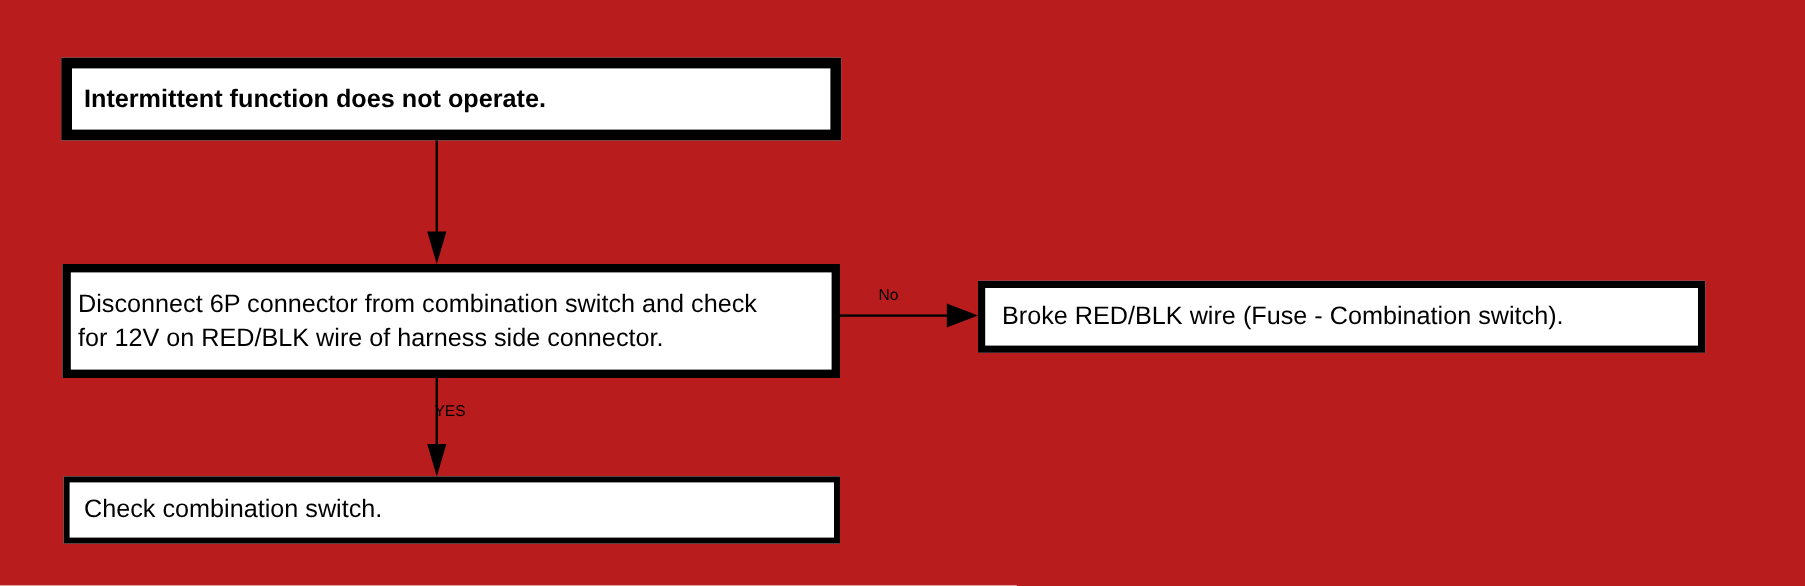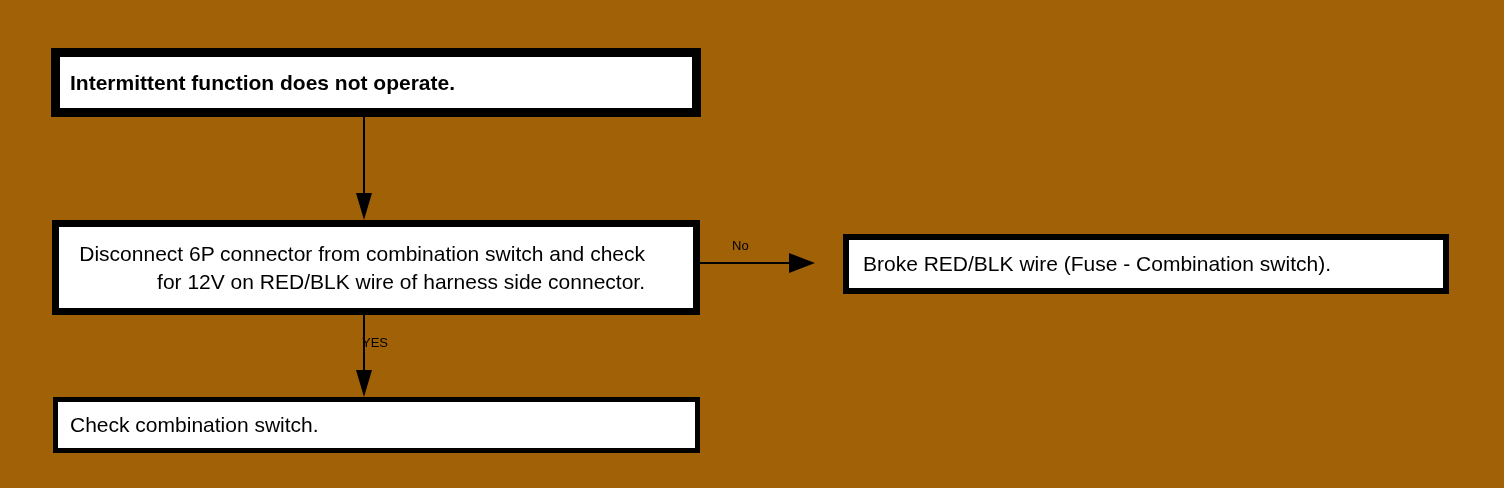--- a/index.html
+++ b/index.html
@@ -4,25 +4,24 @@
 <style>
   html, body {
     margin: 0;
     padding: 0;
     background: #ffffff;
   }
   .canvas {
     position: relative;
     width: 1504px;
     height: 488px;
-    background: #a16207;
+    background: #b91c1c;
     font-family: "Liberation Sans", sans-serif;
     color: #000000;
     overflow: hidden;
-    text-align: right;
   }
   .fbox {
     position: absolute;
     box-sizing: border-box;
     background: #ffffff;
     border-style: solid;
     border-color: #000000;
     display: flex;
     align-items: center;
     font-size: 21px;
@@ -42,21 +41,20 @@
     width: 648px; height: 95px;
     border-width: 7px;
     padding-left: 6px;
     padding-right: 48px;
   }
   .box-no {
     left: 815px; top: 234px;
     width: 606px; height: 60px;
     border-width: 6px;
     padding-left: 14px;
-    margin-left: 28px;
   }
   .box-yes {
     left: 53px; top: 397px;
     width: 647px; height: 56px;
     border-width: 5px;
     padding-left: 12px;
   }
   .vline {
     position: absolute;
     width: 2px;

